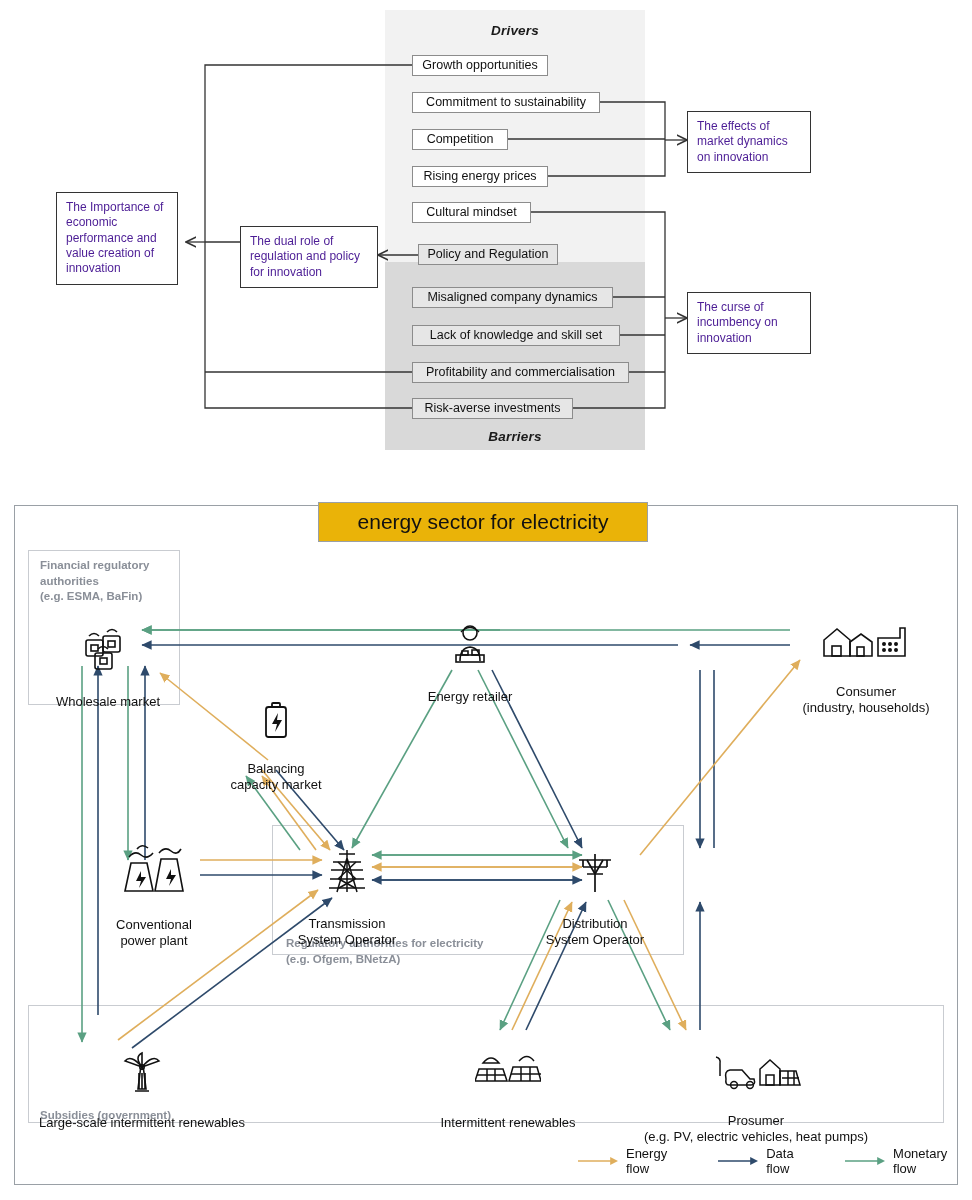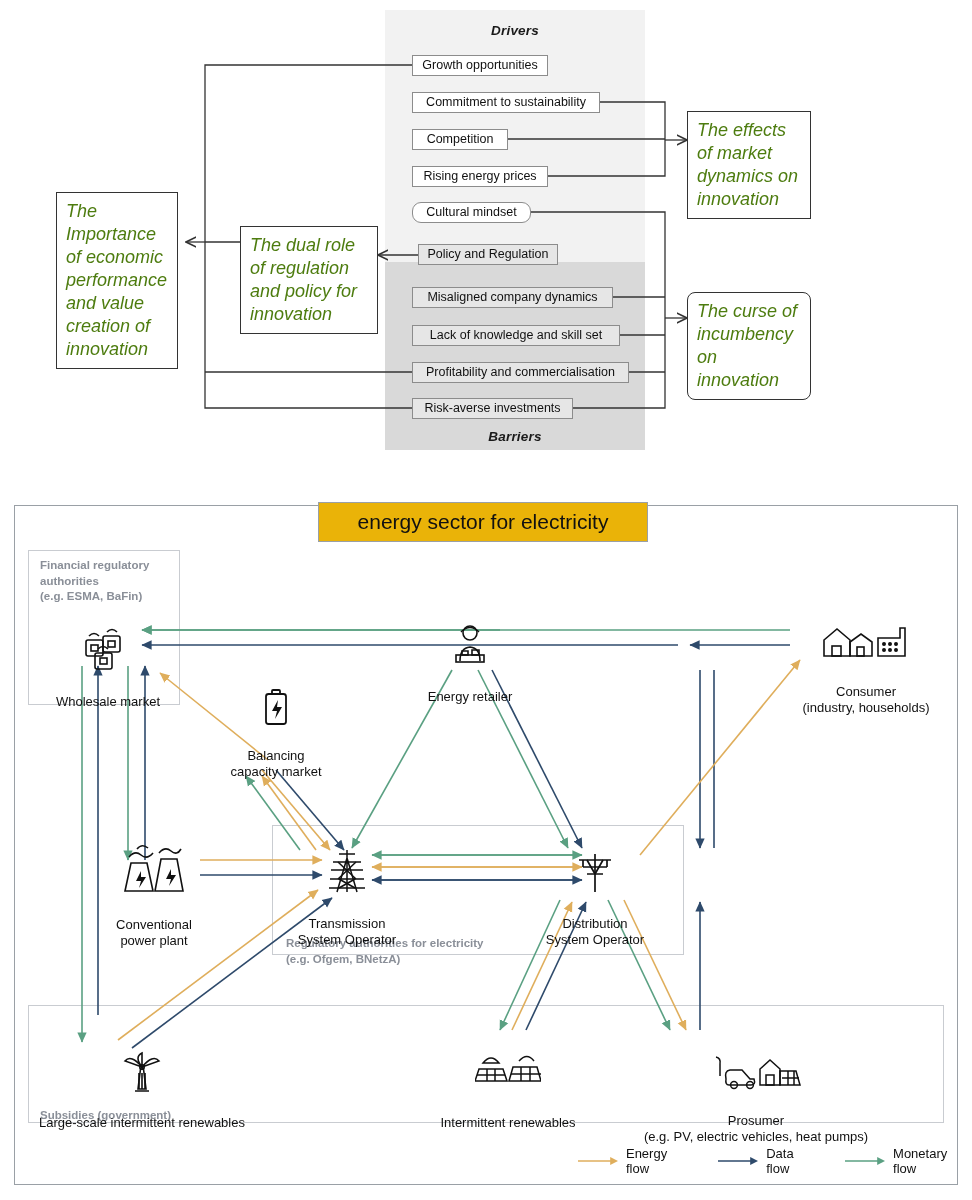--- a/index.html
+++ b/index.html
@@ -54,23 +54,22 @@
     padding: 0 7px;
     white-space: nowrap;
     line-height: 1;
   }
 
   
   .theme {
     position: absolute;
     background: #ffffff;
     border: 1.4px solid #333;
-    font-size: 18px;
-    font-style: italic;
-    color: #4d7c0f;
+    font-size: 12px;
+    color: #4c1d95;
     padding: 7px 9px;
     line-height: 1.28;
   }
 
   
   #fig2 { position: absolute; left: 0; top: 470px; width: 972px; height: 730px; }
 
   .outer-frame {
     position: absolute;
     left: 14px; top: 35px;
@@ -171,32 +170,32 @@
         <path d="M629,372 H665"></path>
         <path d="M573,408 H665 V318"></path>
         <path d="M665,318 H687" marker-end="url(#ar)"></path>
       </g>
     </svg>
 
     <div class="factor" style="left:412px; top:55px;  width:136px;">Growth opportunities</div>
     <div class="factor" style="left:412px; top:92px;  width:188px;">Commitment to sustainability</div>
     <div class="factor" style="left:412px; top:129px; width:96px;">Competition</div>
     <div class="factor" style="left:412px; top:166px; width:136px;">Rising energy prices</div>
-    <div class="factor" style="left:412px; top:202px; width:119px;border-radius:9px;">Cultural mindset</div>
+    <div class="factor" style="left:412px; top:202px; width:119px;">Cultural mindset</div>
     <div class="factor" style="left:418px; top:244px; width:140px; background:#e6e6e6;">Policy and Regulation</div>
 
     <div class="factor" style="left:412px; top:287px; width:201px; background:#e6e6e6;">Misaligned company dynamics</div>
     <div class="factor" style="left:412px; top:325px; width:208px; background:#e6e6e6;">Lack of knowledge and skill set</div>
     <div class="factor" style="left:412px; top:362px; width:217px; background:#e6e6e6;">Profitability and commercialisation</div>
     <div class="factor" style="left:412px; top:398px; width:161px; background:#e6e6e6;">Risk-averse investments</div>
 
     <div class="theme" style="left:56px;  top:192px; width:122px;">The Importance of economic performance and value creation of innovation</div>
     <div class="theme" style="left:240px; top:226px; width:138px;">The dual role of regulation and policy for innovation</div>
     <div class="theme" style="left:687px; top:111px; width:124px;">The effects of market dynamics on innovation</div>
-    <div class="theme" style="left:687px; top:292px; width:124px;border-radius:8px;">The curse of incumbency on innovation</div>
+    <div class="theme" style="left:687px; top:292px; width:124px;">The curse of incumbency on innovation</div>
   </div>
 
   <div id="fig2">
 
     <div class="outer-frame"></div>
     <div class="fig2-title">energy sector for electricity</div>
 
     <div class="zone" style="left:28px;  top:80px;  width:152px; height:155px;"></div>
     <div class="zone" style="left:272px; top:355px; width:412px; height:130px;"></div>
     <div class="zone" style="left:28px;  top:535px; width:916px; height:118px;"></div>
@@ -284,21 +283,21 @@
           <rect x="14" y="25" width="17" height="16" rx="2"></rect>
           <path d="M8 8 q5 -5 10 0 M26 4 q5 -5 10 0 M17 21 q5 -5 10 0"></path>
           <rect x="10" y="17" width="7" height="6"></rect>
             <rect x="27" y="13" width="7" height="6"></rect>
             <rect x="19" y="30" width="7" height="6"></rect>
         </g>
       </svg>
       <span class="cap">Wholesale market</span>
     </div>
 
-    <div class="node" style="left:216px; top:202px; width:120px;">
+    <div class="node" style="left:216px; top:215px; width:120px;">
       <svg class="glyph" width="28" height="40" viewBox="0 0 28 40">
         <g fill="none" stroke="#111" stroke-width="1.8">
           <rect x="4" y="6" width="20" height="30" rx="2.5"></rect>
           <rect x="10" y="2" width="8" height="4" rx="1"></rect>
           <path d="M16 12 L10 23 h5 l-2 8 7 -12 h-5 z" fill="#111" stroke="none"></path>
         </g>
       </svg>
       <span class="cap">Balancing
 capacity market</span>
     </div>

